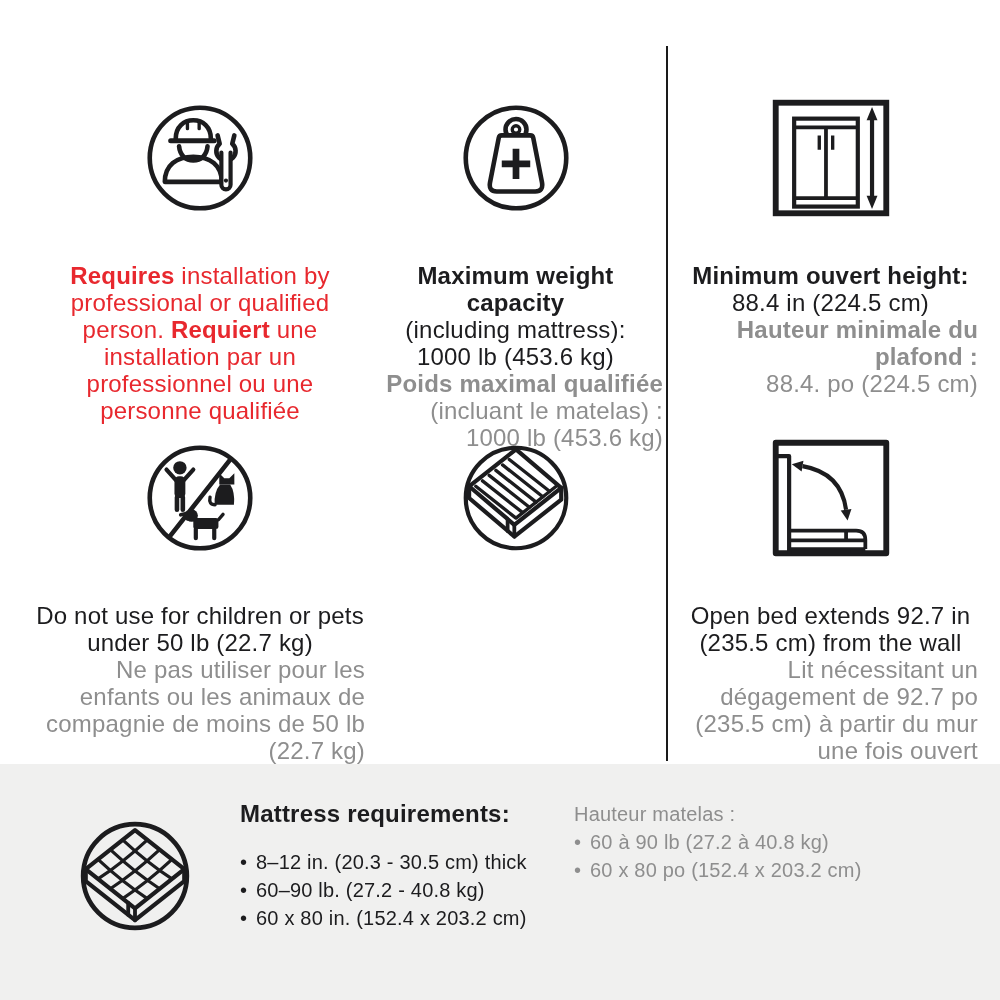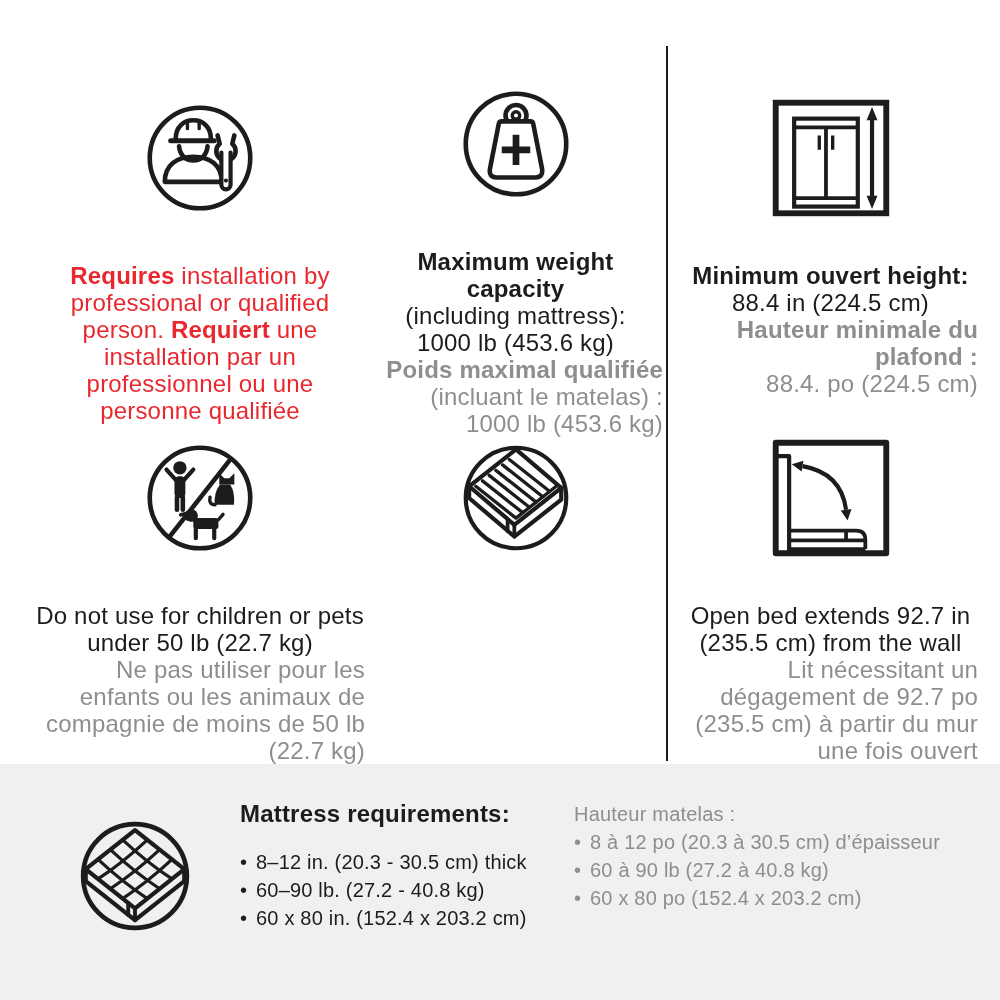--- a/index.html
+++ b/index.html
@@ -16,21 +16,21 @@
     color:var(--ink);
   }
   .canvas{
     position:relative;
     width:1000px;height:1000px;
     background:#fff;
     overflow:hidden;
   }
   .cell{position:absolute;}
   .cell1{left:35px;  top:78px;  width:330px;}
-  .cell2{left:368px; top:64px;  width:295px;}
+  .cell2{left:368px; top:78px;  width:295px;}
   .cell3{left:683px; top:78px;  width:295px;}
   .cell4{left:35px;  top:418px; width:330px;}
   .cell5{left:368px; top:418px; width:295px;}
   .cell6{left:683px; top:418px; width:295px;}
   .icon-wrap{
     height:160px;
     display:flex;align-items:center;justify-content:center;
   }
   svg.ic{width:134px;height:134px;display:block;}
   .card-text{
@@ -228,18 +228,17 @@
 
   <div class="band-col band-col-en">
     <div class="band-heading">Mattress requirements:</div>
     <div class="bullet"><span>8–12 in. (20.3 - 30.5 cm) thick</span></div>
     <div class="bullet"><span>60–90 lb. (27.2 - 40.8 kg)</span></div>
     <div class="bullet"><span>60 x 80 in. (152.4 x 203.2 cm)</span></div>
   </div>
 
   <div class="band-col band-col-fr">
     <div class="band-sub">Hauteur matelas :</div>
-    <div class="bullet"><span>8 à 12 po (20.3 à 30.5 cm) d’épaisseur</span></div>
     <div class="bullet"><span>60 à 90 lb (27.2 à 40.8 kg)</span></div>
     <div class="bullet"><span>60 x 80 po (152.4 x 203.2 cm)</span></div>
   </div>
 
 </div>
 
 </body></html>

